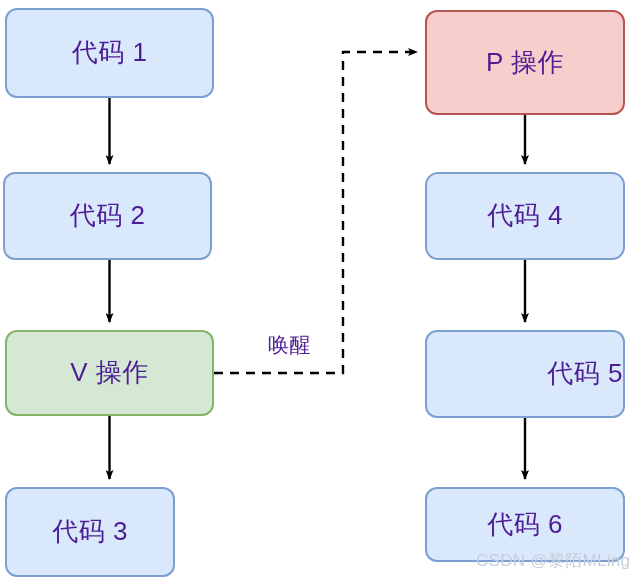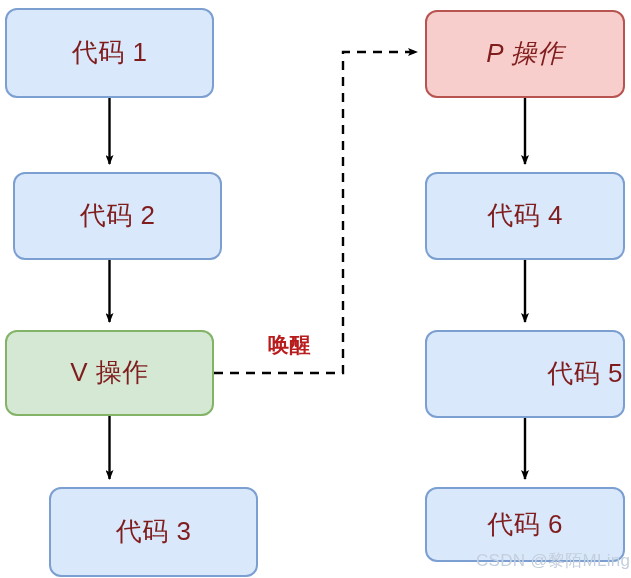--- a/index.html
+++ b/index.html
@@ -21,21 +21,21 @@
     position: absolute;
     box-sizing: border-box;
     border-radius: 12px;
     border-width: 2px;
     border-style: solid;
     display: flex;
     align-items: center;
     justify-content: center;
     text-align: center;
     font-size: 26px;
-    color: #7f1d1d;
+    color: #4c1d95;
     line-height: 1.2;
     letter-spacing: 0.5px;
   }
   .node-blue {
     background: #dae8fc;
     border-color: #7b9fd0;
   }
   .node-green {
     background: #d5e8d4;
     border-color: #82b366;
@@ -53,22 +53,22 @@
     position: absolute;
     left: 0;
     top: 0;
     width: 631px;
     height: 578px;
     overflow: visible;
   }
   .edge-label {
     position: absolute;
     font-size: 21px;
-    font-weight: bold;
-    color: #b91c1c;
+    font-weight: normal;
+    color: #4c1d95;
     white-space: nowrap;
     letter-spacing: 0.5px;
     padding-left: 6px;
   }
   .watermark {
     position: absolute;
     font-size: 17px;
     color: #c4cfdd;
     white-space: nowrap;
     letter-spacing: 0.3px;
@@ -98,37 +98,37 @@
 
     <line x1="525" y1="418" x2="525" y2="479" stroke="#000000" stroke-width="2.4" marker-end="url(#arrowhead)"></line>
 
     <path d="M214,373 L343,373 L343,52 L417,52" fill="none" stroke="#000000" stroke-width="2.4" stroke-dasharray="9 7" marker-end="url(#arrowhead)"></path>
   </svg>
 
   <div class="node node-blue" style="left:5px; top:8px; width:209px; height:90px;">
     <span class="node-label">代码 1</span>
   </div>
 
-  <div class="node node-blue" style="left:13px; top:172px; width:209px; height:88px;">
+  <div class="node node-blue" style="left:3px; top:172px; width:209px; height:88px;">
     <span class="node-label">代码 2</span>
   </div>
 
   <div class="node node-green" style="left:5px; top:330px; width:209px; height:86px;">
     <span class="node-label">V 操作</span>
   </div>
 
-  <div class="node node-blue" style="left:5px; top:487px; width:209px; height:90px;margin-left:44px;">
+  <div class="node node-blue" style="left:5px; top:487px; width:170px; height:90px;">
     <span class="node-label">代码 3</span>
   </div>
 
-  <div class="node node-red" style="left:425px; top:10px; width:200px; height:88px;font-style:italic;">
+  <div class="node node-red" style="left:425px; top:10px; width:200px; height:105px;">
     <span class="node-label">P 操作</span>
   </div>
 
-  <div class="node node-blue" style="left:425px; top:172px; width:200px; height:88px;">
+  <div class="node node-blue" style="left:425px; top:172px; width:200px; height:88px;border-radius:13px;">
     <span class="node-label">代码 4</span>
   </div>
 
   <div class="node node-blue" style="left:425px; top:330px; width:200px; height:88px;justify-content:flex-end;">
     <span class="node-label">代码 5</span>
   </div>
 
   <div class="node node-blue" style="left:425px; top:487px; width:200px; height:75px;">
     <span class="node-label">代码 6</span>
   </div>

